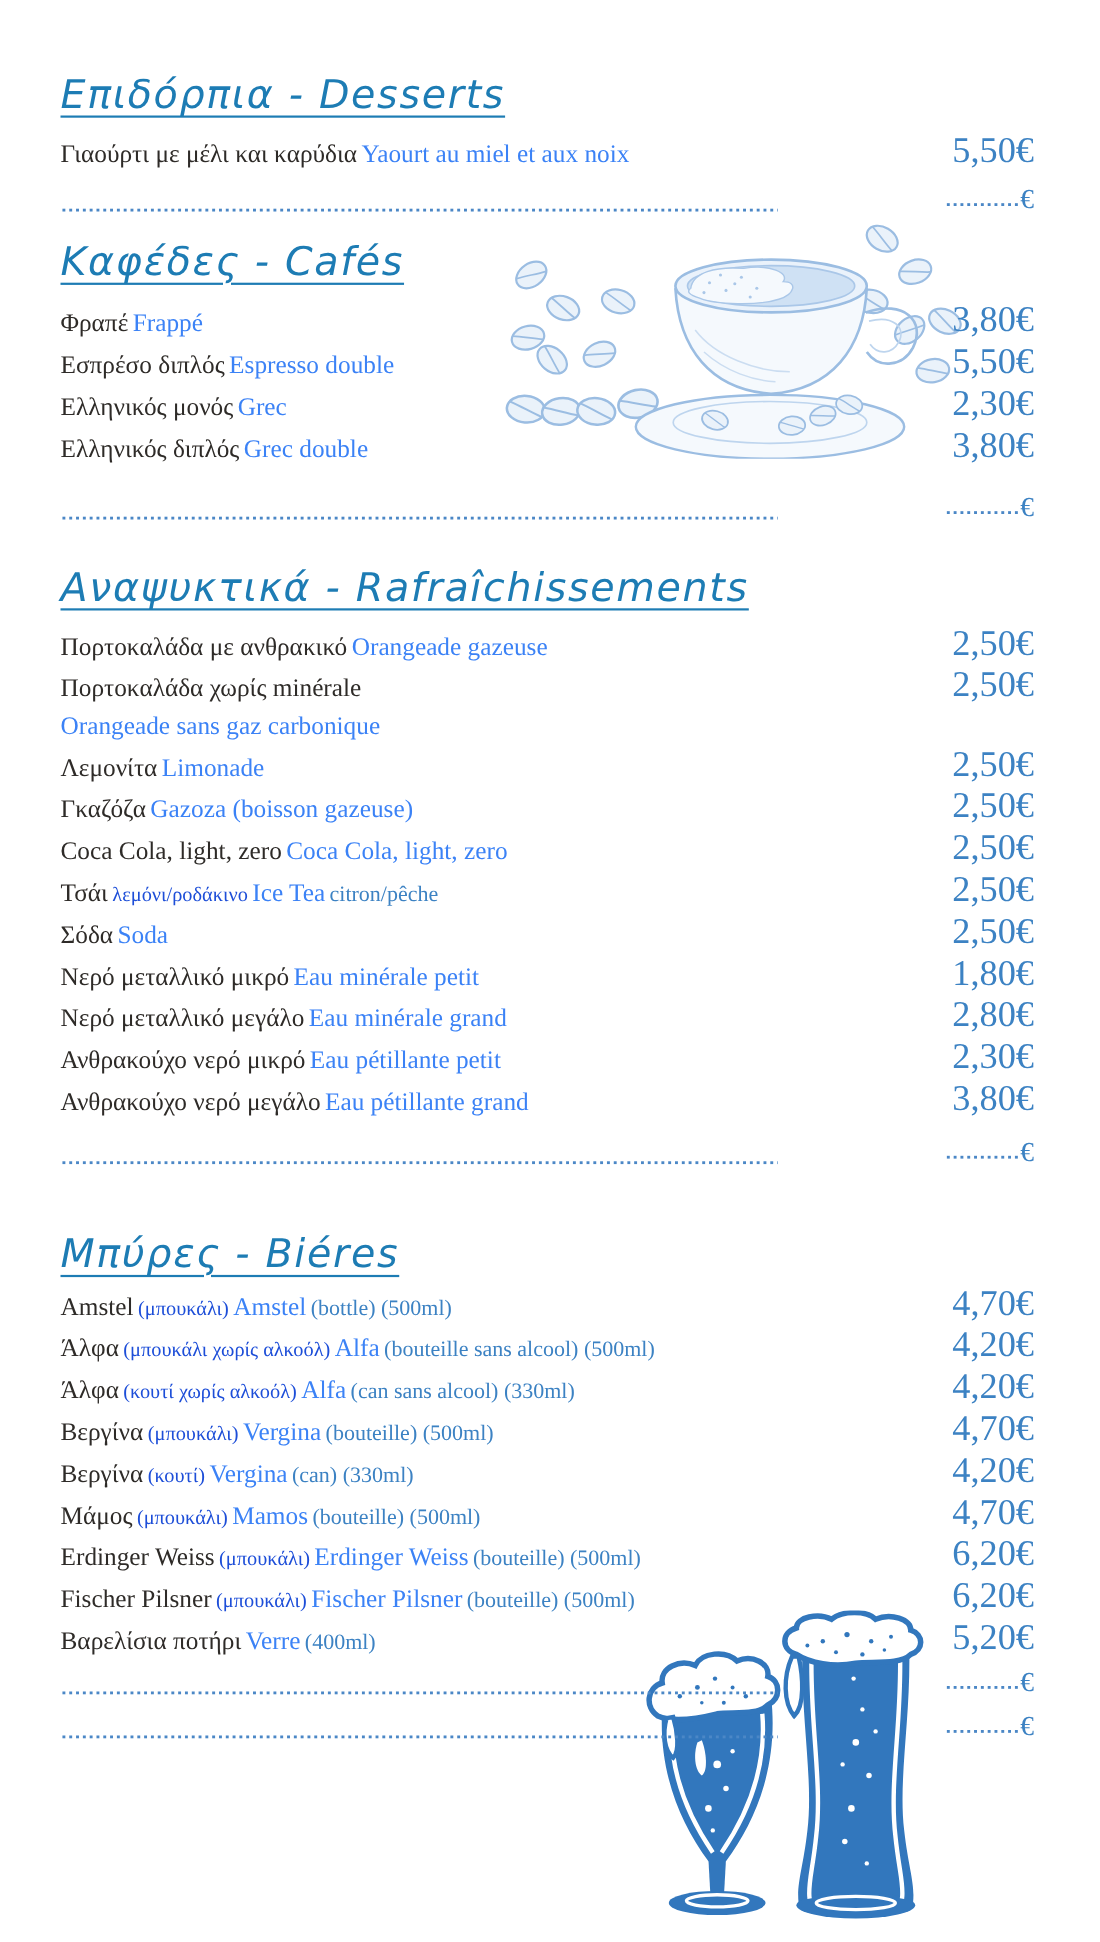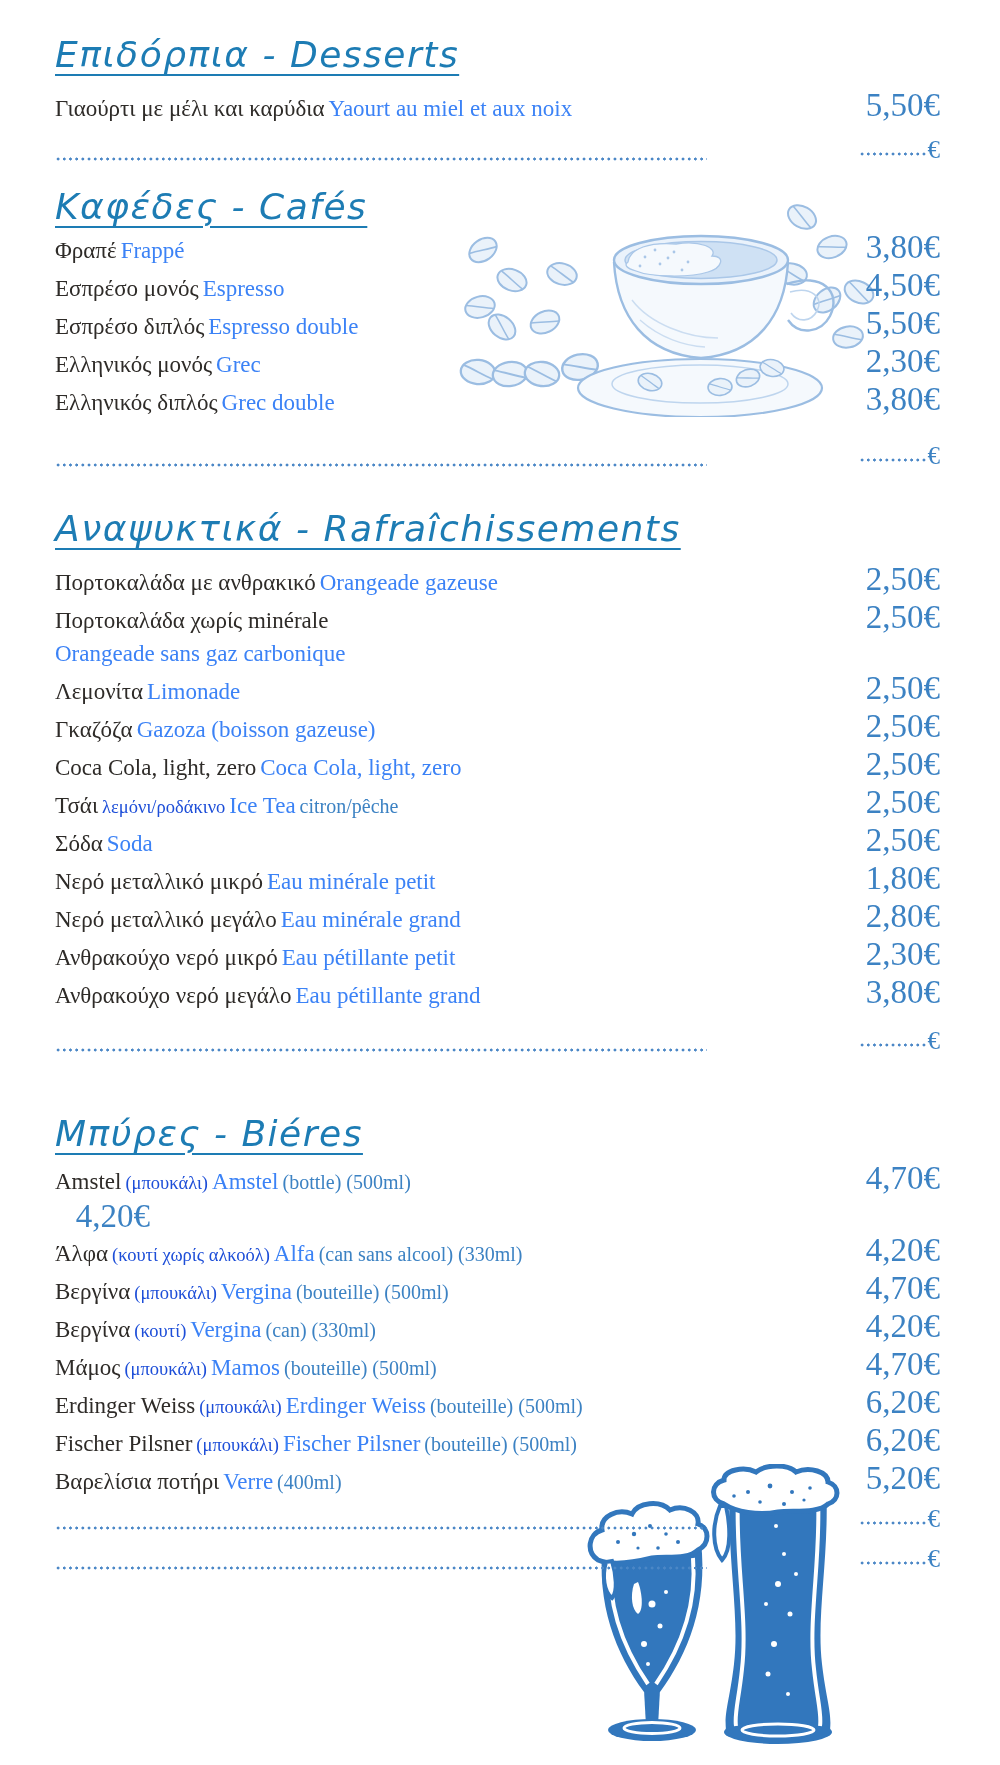--- a/index.html
+++ b/index.html
@@ -24,25 +24,25 @@
   .fs{color:#3c82c3;font-size:20px;}
   .price{color:#3c82c3;font-size:33px;line-height:34px;width:95px;text-align:right;flex:none;}
   .writein{display:flex;justify-content:space-between;align-items:flex-end;height:24px;position:relative;z-index:2;}
   .lead{background-image:radial-gradient(circle,#4b87c6 1.45px,rgba(0,0,0,0) 1.7px);
         background-size:6.2px 6.2px;background-position:0 100%;background-repeat:repeat-x;height:7px;}
   .lead.long{width:652px;}
   .we-right{display:flex;align-items:flex-end;}
   .lead.short{width:68px;margin-bottom:5px;}
   .euro{color:#3c82c3;font-size:25px;line-height:1;margin-left:1px;}
   
-  #sec-desserts{margin-top:32px;}
+  #sec-desserts{margin-top:64px;}
   #sec-desserts .items{margin-top:10px;}
   #sec-desserts .writein{margin-top:12px;}
   #sec-cafes{margin-top:22px;}
-  #sec-cafes .items{margin-top:0;max-width:460px;}
+  #sec-cafes .items{margin-top:12px;max-width:460px;}
   #sec-cafes .writein{margin-top:24px;}
   #sec-refresh{margin-top:38px;}
   #sec-refresh .items{margin-top:10px;}
   #sec-refresh .writein{margin-top:16px;}
   #sec-beers{margin-top:58px;}
   #sec-beers .items{margin-top:4px;}
   #sec-beers .writein.w1{margin-top:8px;}
   #sec-beers .writein.w2{margin-top:16px;}
   
   #sec-cafes .row{width:885px;}
@@ -184,24 +184,20 @@
   </section>
 
   <section id="sec-cafes">
     <h2 class="sec-title">Καφέδες - Cafés</h2>
     <div class="items">
         <div class="row">
           <span class="names"><span class="g">Φραπέ</span> <span class="f">Frappé</span> </span>
           <span class="price">3,80€</span>
         </div>
         <div class="row">
-          <span class="names"><span class="g">Εσπρέσο μονός</span> <span class="f">Espresso</span> </span>
-          <span class="price">4,50€</span>
-        </div>
-        <div class="row">
           <span class="names"><span class="g">Εσπρέσο διπλός</span> <span class="f">Espresso double</span> </span>
           <span class="price">5,50€</span>
         </div>
         <div class="row">
           <span class="names"><span class="g">Ελληνικός μονός</span> <span class="f">Grec</span> </span>
           <span class="price">2,30€</span>
         </div>
         <div class="row">
           <span class="names"><span class="g">Ελληνικός διπλός</span> <span class="f">Grec double</span> </span>
           <span class="price">3,80€</span>
@@ -274,20 +270,21 @@
   </section>
 
   <section id="sec-beers">
     <h2 class="sec-title">Μπύρες - Biéres</h2>
     <div class="items">
         <div class="row">
           <span class="names"><span class="g">Amstel</span> <span class="gs">(μπουκάλι)</span> <span class="f">Amstel</span> <span class="fs">(bottle) (500ml)</span> </span>
           <span class="price">4,70€</span>
         </div>
         <div class="row">
+          <span class="names"><span class="g">Άλφα</span> <span class="gs">(μπουκάλι χωρίς αλκοόλ)</span> <span class="f">Alfa</span> <span class="fs">(bouteille sans alcool) (500ml)</span> </span>
           <span class="price">4,20€</span>
         </div>
         <div class="row">
           <span class="names"><span class="g">Άλφα</span> <span class="gs">(κουτί χωρίς αλκοόλ)</span> <span class="f">Alfa</span> <span class="fs">(can sans alcool) (330ml)</span> </span>
           <span class="price">4,20€</span>
         </div>
         <div class="row">
           <span class="names"><span class="g">Βεργίνα</span> <span class="gs">(μπουκάλι)</span> <span class="f">Vergina</span> <span class="fs">(bouteille) (500ml)</span> </span>
           <span class="price">4,70€</span>
         </div>

